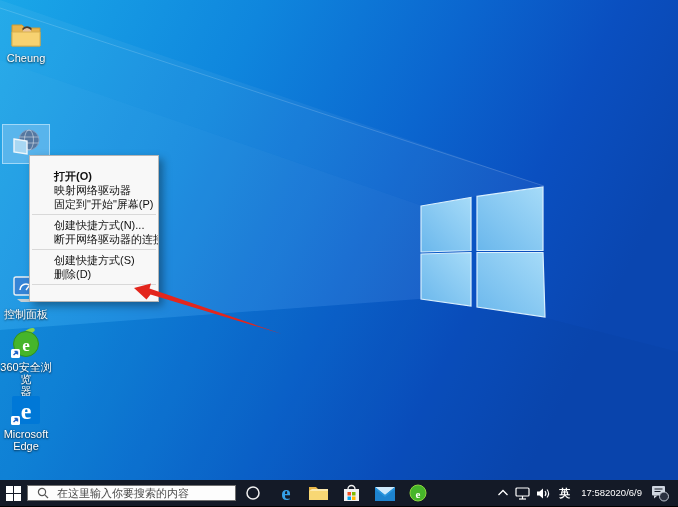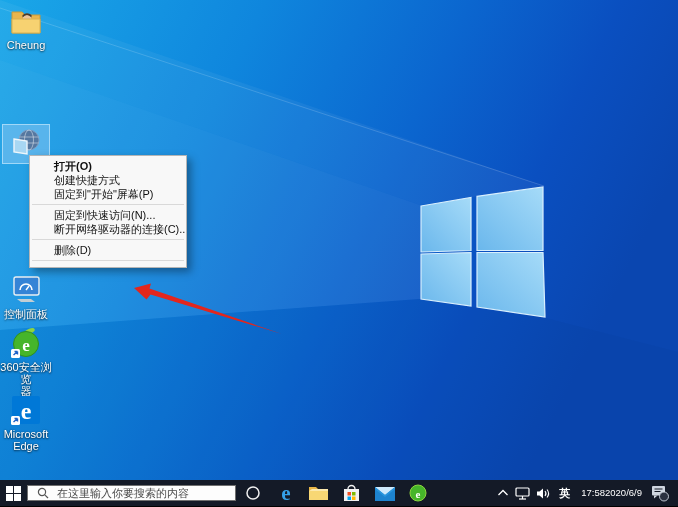--- a/index.html
+++ b/index.html
@@ -8,23 +8,23 @@
   
   #wallpaper{position:absolute;left:0;top:0;width:678px;height:480px;}
   
   .dicon{position:absolute;left:0;width:52px;text-align:center;z-index:2;cursor:default;}
   .dicon .ic{width:32px;height:32px;margin:0 auto;position:relative;}
   .dicon .lbl{margin-top:2px;font-size:11px;line-height:12px;color:#fff;
               text-shadow:0 1px 2px rgba(0,0,0,.65),0 0 2px rgba(0,0,0,.4);}
   .sel-box{position:absolute;left:2px;top:-3px;width:46px;height:38px;
            background:rgba(150,205,245,.45);border:1px solid rgba(200,235,255,.65);}
   
-  #context-menu{position:absolute;left:29px;top:155px;width:158px;z-index:10;
+  #context-menu{position:absolute;left:29px;top:155px;width:130px;z-index:10;
     background:#f8f8f8;border:1px solid #b5b5b5;box-shadow:4px 4px 8px rgba(0,0,0,.35);
-    padding:3px 0;box-sizing:border-box;}
+    padding:13px 0;box-sizing:border-box;}
   .cm-item{height:14px;line-height:14px;font-size:11px;color:#111;padding-left:24px;
            white-space:nowrap;overflow:hidden;}
   .cm-item.bold{font-weight:bold;}
   .cm-sep{border-top:1px solid #d9d9d9;margin:3px 2px;}
   
   #arrow-overlay{position:absolute;left:0;top:0;width:678px;height:480px;z-index:20;pointer-events:none;}
   
   #taskbar{position:absolute;left:0;top:480px;width:678px;height:26px;background:#141a27;
            display:flex;align-items:center;z-index:30;}
   .tb-btn{display:flex;align-items:center;justify-content:center;}
@@ -69,21 +69,21 @@
     <polygon points="0,330 420,299 546,318 678,352 678,480 0,480" fill="#063a8c" opacity="0.10"></polygon>
     <line x1="0" y1="8" x2="544" y2="186" stroke="#ffffff" stroke-opacity="0.16" stroke-width="1"></line>
     <g stroke="#d9effd" stroke-width="1.2" fill="url(#paneGrad)">
       <polygon points="421,206 471,197.5 471,250.5 421,252"></polygon>
       <polygon points="477,196.3 543,187 543,250.5 477,250.5"></polygon>
       <polygon points="421,254 471,252.5 471,306 421,299"></polygon>
       <polygon points="477,252.5 543,252.5 545,317 477,307"></polygon>
     </g>
   </svg>
 
-  <div class="dicon" style="top:5px;">
+  <div class="dicon" style="top:18px;">
     <div class="ic">
       <svg width="32" height="32" viewBox="0 0 32 32">
         <path d="M2,7 h10 l3,3 h15 v18 h-28 z" fill="#e8b54d" stroke="#c79a39" stroke-width="1"></path>
         <circle cx="17" cy="13" r="4.2" fill="#e9c49c"></circle>
         <path d="M12.5,12.5 q4.5,-5 9,0 v-2.5 q-4.5,-3.5 -9,0 z" fill="#4a3a2a"></path>
         <path d="M9,24 q8,-9 16,0 v2 h-16 z" fill="#5aa23c"></path>
         <path d="M2,14 h28 v14 h-28 z" fill="#f7d271" stroke="#d8b051" stroke-width="1"></path>
       </svg>
     </div>
     <div class="lbl">Cheung</div>
@@ -142,26 +142,27 @@
       </svg>
     </div>
     <div class="lbl">
       <div>Microsoft</div>
       <div>Edge</div>
     </div>
   </div>
 
   <div id="context-menu">
     <div class="cm-item bold">打开(O)</div>
-    <div class="cm-item">创建快捷方式</div>
+    <div class="cm-item">映射网络驱动器</div>
     <div class="cm-item">固定到"开始"屏幕(P)</div>
     <div class="cm-sep"></div>
-    <div class="cm-item">固定到快速访问(N)...</div>
+    <div class="cm-item">创建快捷方式(N)...</div>
     <div class="cm-item">断开网络驱动器的连接(C)...</div>
     <div class="cm-sep"></div>
+    <div class="cm-item">创建快捷方式(S)</div>
     <div class="cm-item">删除(D)</div>
     <div class="cm-sep"></div>
   </div>
 
   <svg id="arrow-overlay" viewBox="0 0 678 480">
     <polygon points="134,288 151,283.5 149.5,288.5 282,334 150.5,294.5 146.5,299.5" fill="#e3261d"></polygon>
   </svg>
 
   <div id="taskbar">
     <div id="start-btn" class="tb-btn">

